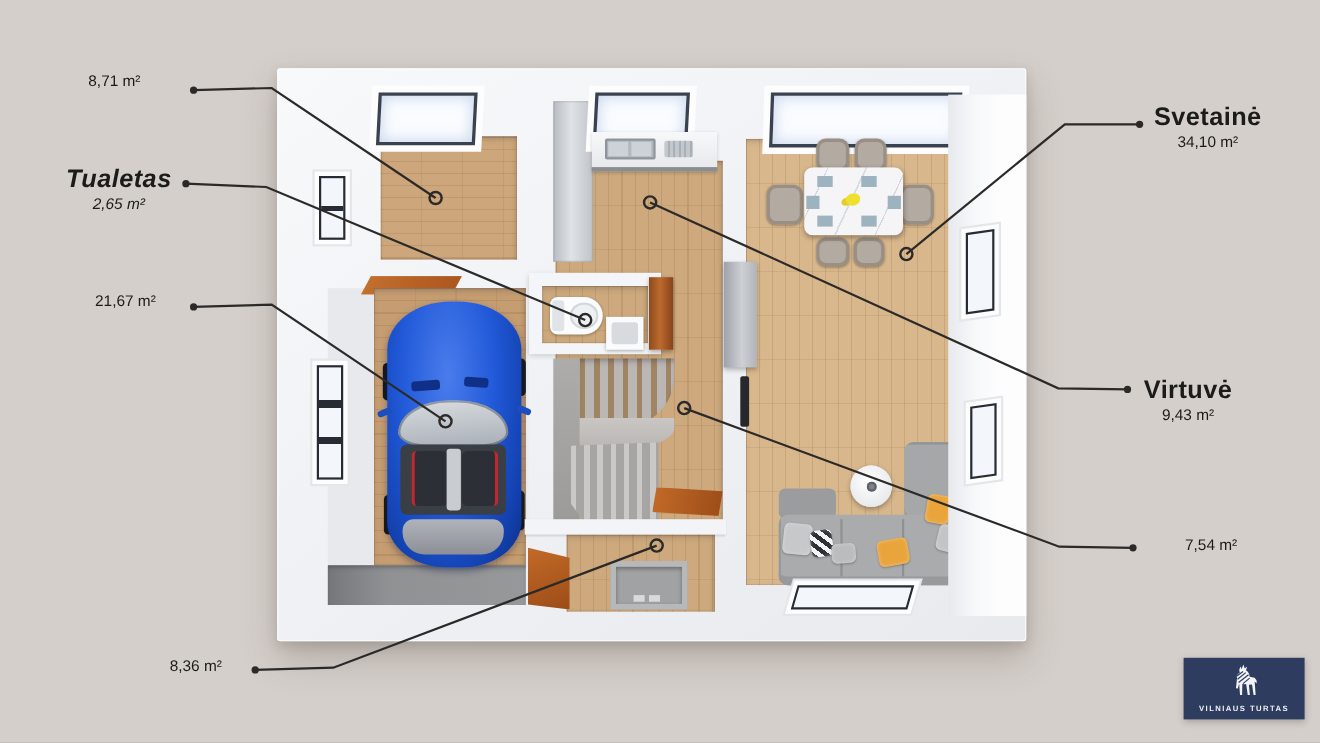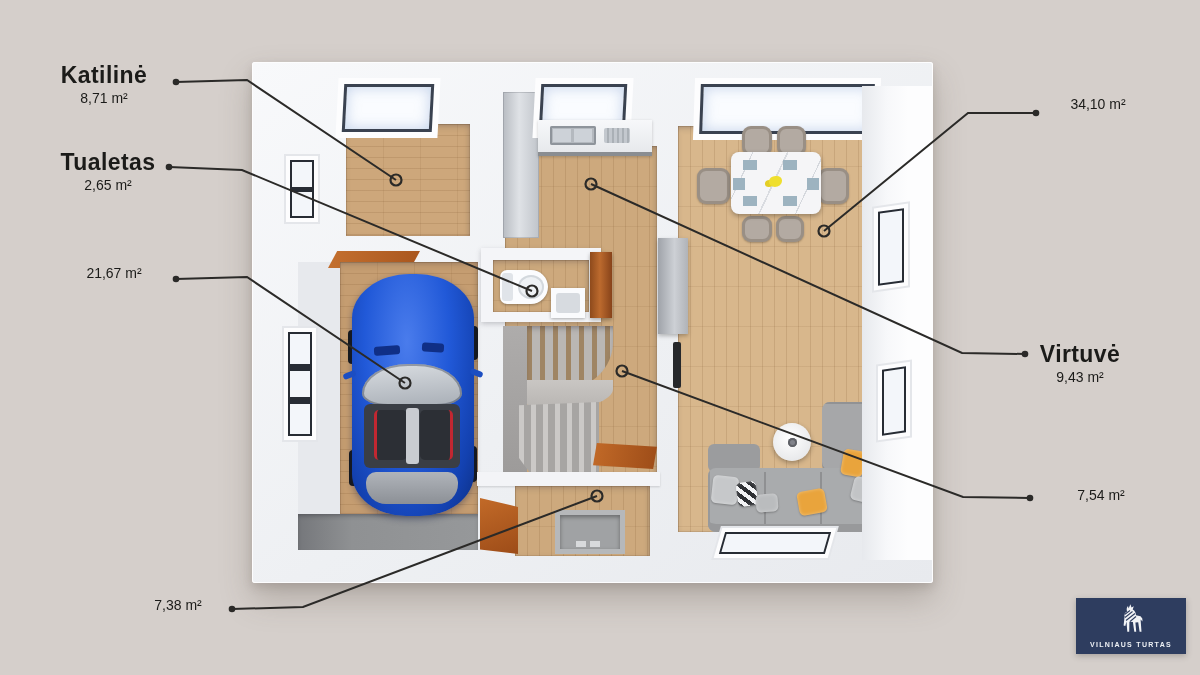--- a/index.html
+++ b/index.html
@@ -190,34 +190,34 @@
       <polyline points="1025,354 962,353 591,184" fill="none" stroke="#2b2a28" stroke-width="2"></polyline>
       <circle cx="1025" cy="354" r="3.3" fill="#2b2a28"></circle>
       <circle cx="591" cy="184" r="5.5" fill="none" stroke="#2b2a28" stroke-width="2.2"></circle>
       <polyline points="1030,498 963,497 622,371" fill="none" stroke="#2b2a28" stroke-width="2"></polyline>
       <circle cx="1030" cy="498" r="3.3" fill="#2b2a28"></circle>
       <circle cx="622" cy="371" r="5.5" fill="none" stroke="#2b2a28" stroke-width="2.2"></circle>
     </svg>
 
   <div id="labels-layer">
       <div class="room-label" style="left: 14px; top: 63px;">
-        <div class="t">Katilinė</div>
         <div class="a">8,71 m²</div>
       </div>
-      <div class="room-label" style="left: 18px; top: 150px;">
+      <div class="room-label" style="left: 18px; top: 150px; font-style: italic;">
         <div class="t">Tualetas</div>
         <div class="a">2,65 m²</div>
       </div>
       <div class="room-label" style="left: 24px; top: 263px;">
         <div class="a">21,67 m²</div>
       </div>
       <div class="room-label" style="left: 88px; top: 595px;">
-        <div class="a">7,38 m²</div>
+        <div class="a">8,36 m²</div>
       </div>
       <div class="room-label" style="left: 1008px; top: 94px;">
+        <div class="t">Svetainė</div>
         <div class="a">34,10 m²</div>
       </div>
       <div class="room-label" style="left: 990px; top: 342px;">
         <div class="t">Virtuvė</div>
         <div class="a">9,43 m²</div>
       </div>
       <div class="room-label" style="left: 1011px; top: 485px;">
         <div class="a">7,54 m²</div>
       </div>
     </div>

